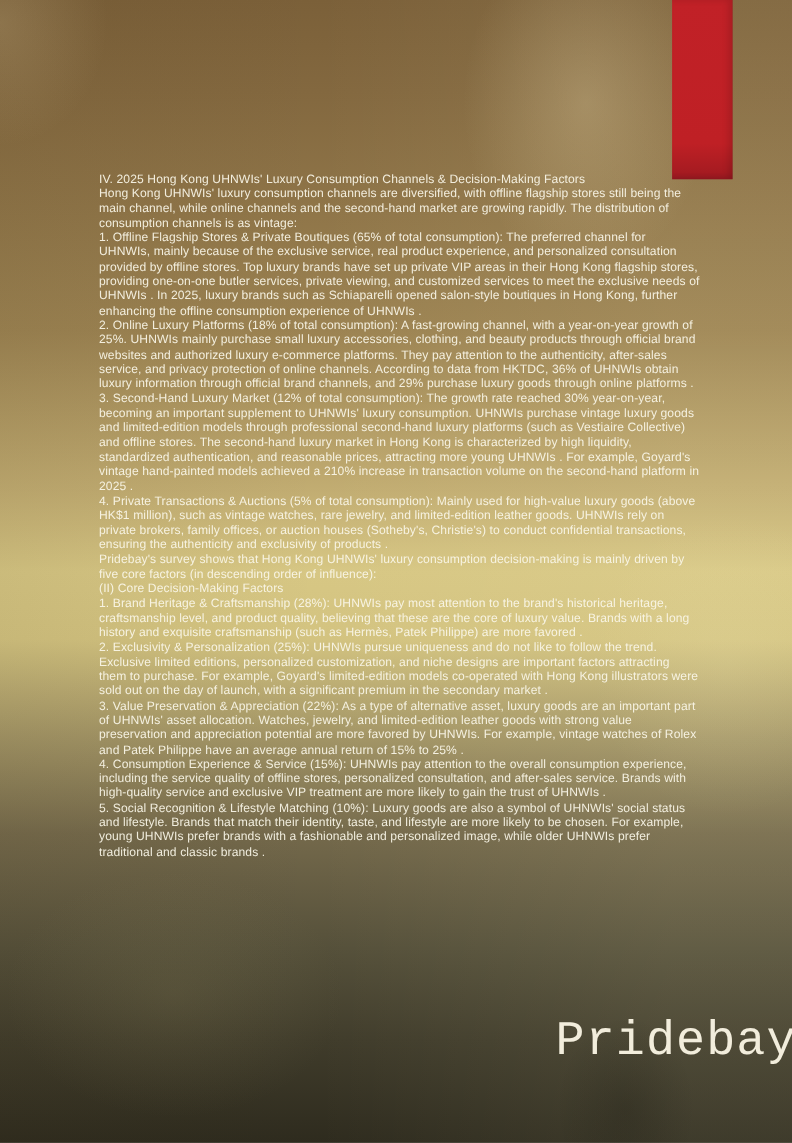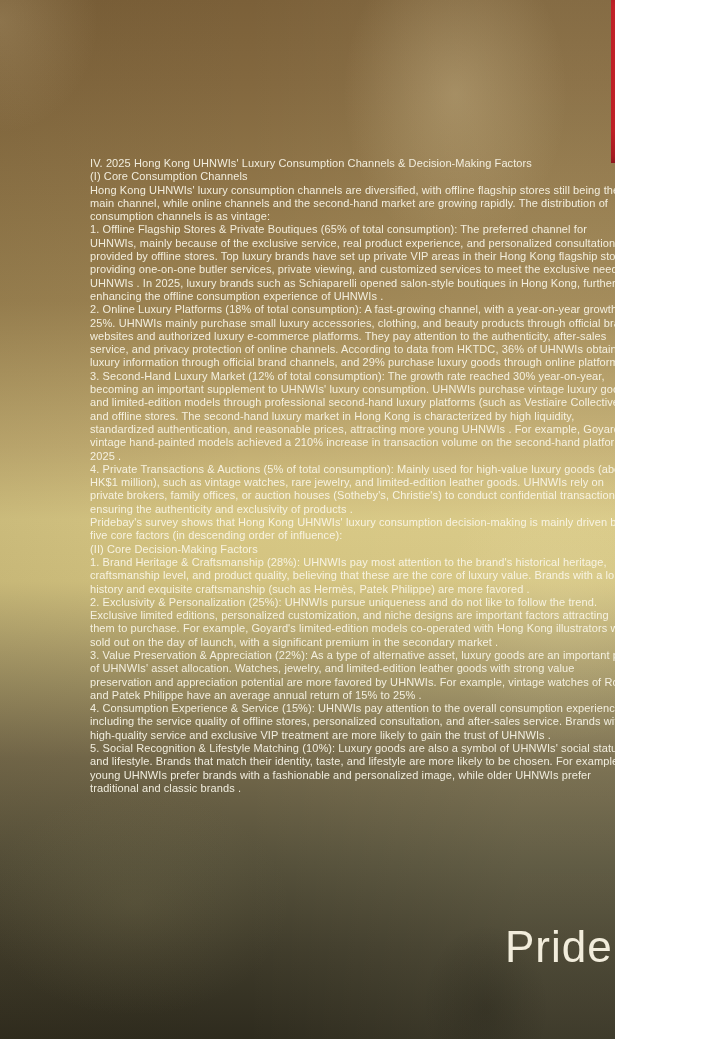--- a/index.html
+++ b/index.html
@@ -1,18 +1,18 @@
 <!DOCTYPE html>
 <html><head>
 <meta charset="utf-8">
 <style>
   html,body{margin:0;padding:0;}
   .page{
     position:relative;
-    width:615px;
+    width:720px;
     height:1039px;
     overflow:hidden;
     font-family:"Liberation Sans", sans-serif;
     
     background:
       radial-gradient(ellipse 160px 220px at 74% 9%, rgba(226,209,164,0.30), rgba(226,209,164,0) 70%),
       radial-gradient(ellipse 140px 160px at 0% 2%, rgba(214,194,150,0.22), rgba(214,194,150,0) 70%),
       radial-gradient(ellipse 180px 200px at 92% 58%, rgba(238,228,178,0.14), rgba(238,228,178,0) 70%),
       radial-gradient(ellipse 220px 160px at 22% 87%, rgba(150,140,96,0.16), rgba(150,140,96,0) 70%),
       radial-gradient(ellipse 90px 120px at 79% 97%, rgba(10,10,5,0.18), rgba(10,10,5,0) 70%),
@@ -49,37 +49,36 @@
     line-height:13.3px;
     letter-spacing:0.1px;
   }
   .content p{margin:0;}
   .logo{
     position:absolute;
     left:505px;
     top:922px;
     width:160px;
     text-align:center;
-    font-family:Liberation Sans, sans-serif;
+    font-family:Liberation Mono, monospace;
     font-size:44px;
     font-weight:400;
     color:#f2eddc;
     letter-spacing:1px;
     white-space:nowrap;
   }
 </style>
 </head>
 <body>
 
 <div class="page">
   <div class="ribbon"></div>
 
   <div class="content">
     <p>IV. 2025 Hong Kong UHNWIs' Luxury Consumption Channels &amp; Decision-Making Factors</p>
-    <p>(I) Core Consumption Channels</p>
     <p>Hong Kong UHNWIs' luxury consumption channels are diversified, with offline flagship stores still being the main channel, while online channels and the second-hand market are growing rapidly. The distribution of consumption channels is as vintage:</p>
     <p>1. Offline Flagship Stores &amp; Private Boutiques (65% of total consumption): The preferred channel for UHNWIs, mainly because of the exclusive service, real product experience, and personalized consultation provided by offline stores. Top luxury brands have set up private VIP areas in their Hong Kong flagship stores, providing one-on-one butler services, private viewing, and customized services to meet the exclusive needs of UHNWIs . In 2025, luxury brands such as Schiaparelli opened salon-style boutiques in Hong Kong, further enhancing the offline consumption experience of UHNWIs .</p>
     <p>2. Online Luxury Platforms (18% of total consumption): A fast-growing channel, with a year-on-year growth of 25%. UHNWIs mainly purchase small luxury accessories, clothing, and beauty products through official brand websites and authorized luxury e-commerce platforms. They pay attention to the authenticity, after-sales service, and privacy protection of online channels. According to data from HKTDC, 36% of UHNWIs obtain luxury information through official brand channels, and 29% purchase luxury goods through online platforms .</p>
     <p>3. Second-Hand Luxury Market (12% of total consumption): The growth rate reached 30% year-on-year, becoming an important supplement to UHNWIs' luxury consumption. UHNWIs purchase vintage luxury goods and limited-edition models through professional second-hand luxury platforms (such as Vestiaire Collective) and offline stores. The second-hand luxury market in Hong Kong is characterized by high liquidity, standardized authentication, and reasonable prices, attracting more young UHNWIs . For example, Goyard's vintage hand-painted models achieved a 210% increase in transaction volume on the second-hand platform in 2025 .</p>
     <p>4. Private Transactions &amp; Auctions (5% of total consumption): Mainly used for high-value luxury goods (above HK$1 million), such as vintage watches, rare jewelry, and limited-edition leather goods. UHNWIs rely on private brokers, family offices, or auction houses (Sotheby's, Christie's) to conduct confidential transactions, ensuring the authenticity and exclusivity of products .</p>
     <p>Pridebay's survey shows that Hong Kong UHNWIs' luxury consumption decision-making is mainly driven by five core factors (in descending order of influence):</p>
     <p>(II) Core Decision-Making Factors</p>
     <p>1. Brand Heritage &amp; Craftsmanship (28%): UHNWIs pay most attention to the brand's historical heritage, craftsmanship level, and product quality, believing that these are the core of luxury value. Brands with a long history and exquisite craftsmanship (such as Hermès, Patek Philippe) are more favored .</p>
     <p>2. Exclusivity &amp; Personalization (25%): UHNWIs pursue uniqueness and do not like to follow the trend. Exclusive limited editions, personalized customization, and niche designs are important factors attracting them to purchase. For example, Goyard's limited-edition models co-operated with Hong Kong illustrators were sold out on the day of launch, with a significant premium in the secondary market .</p>
     <p>3. Value Preservation &amp; Appreciation (22%): As a type of alternative asset, luxury goods are an important part of UHNWIs' asset allocation. Watches, jewelry, and limited-edition leather goods with strong value preservation and appreciation potential are more favored by UHNWIs. For example, vintage watches of Rolex and Patek Philippe have an average annual return of 15% to 25% .</p>

